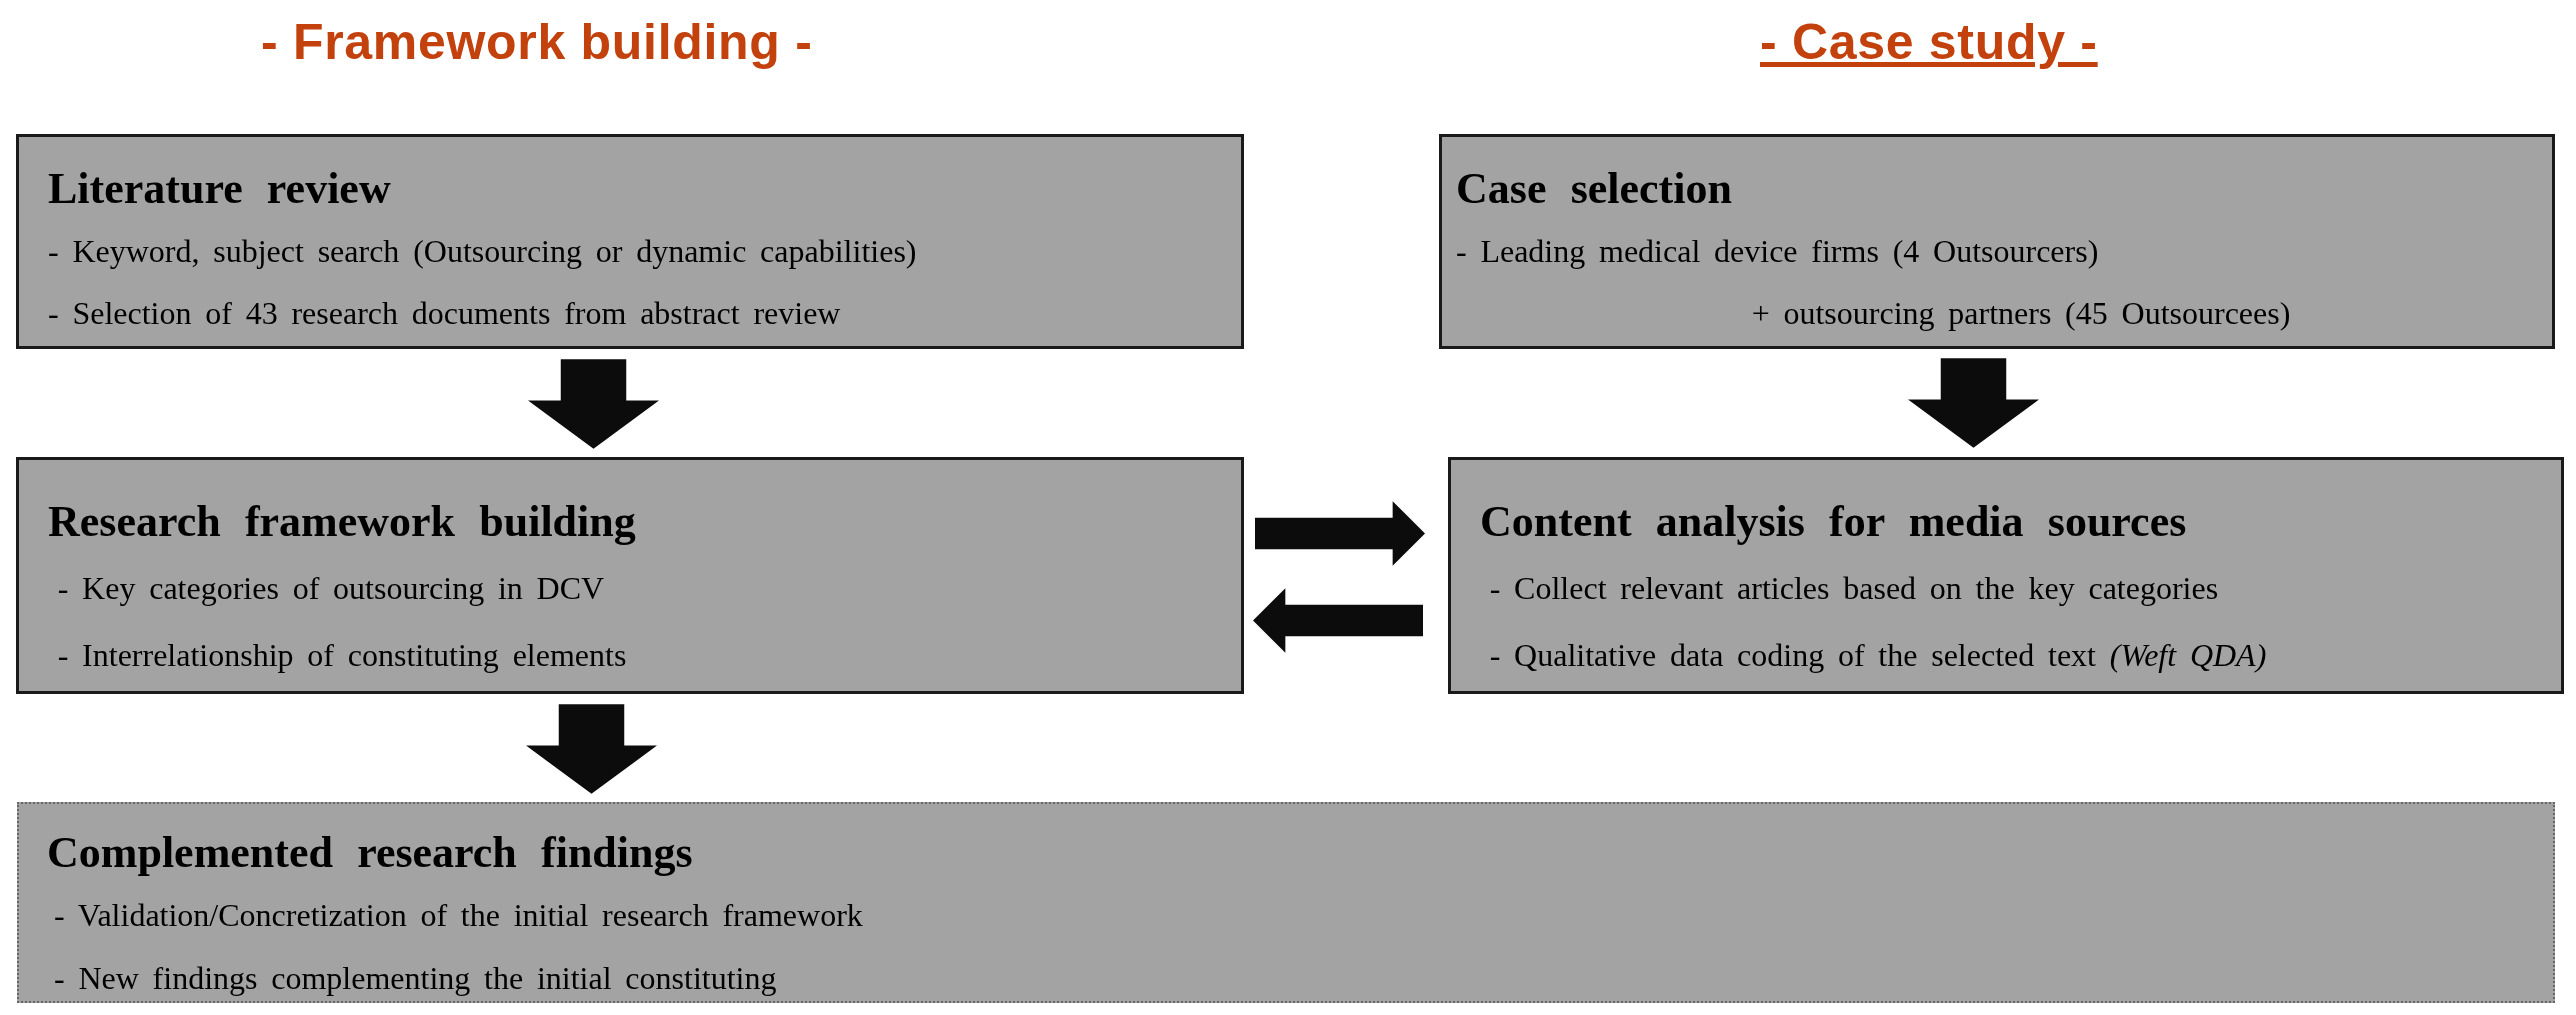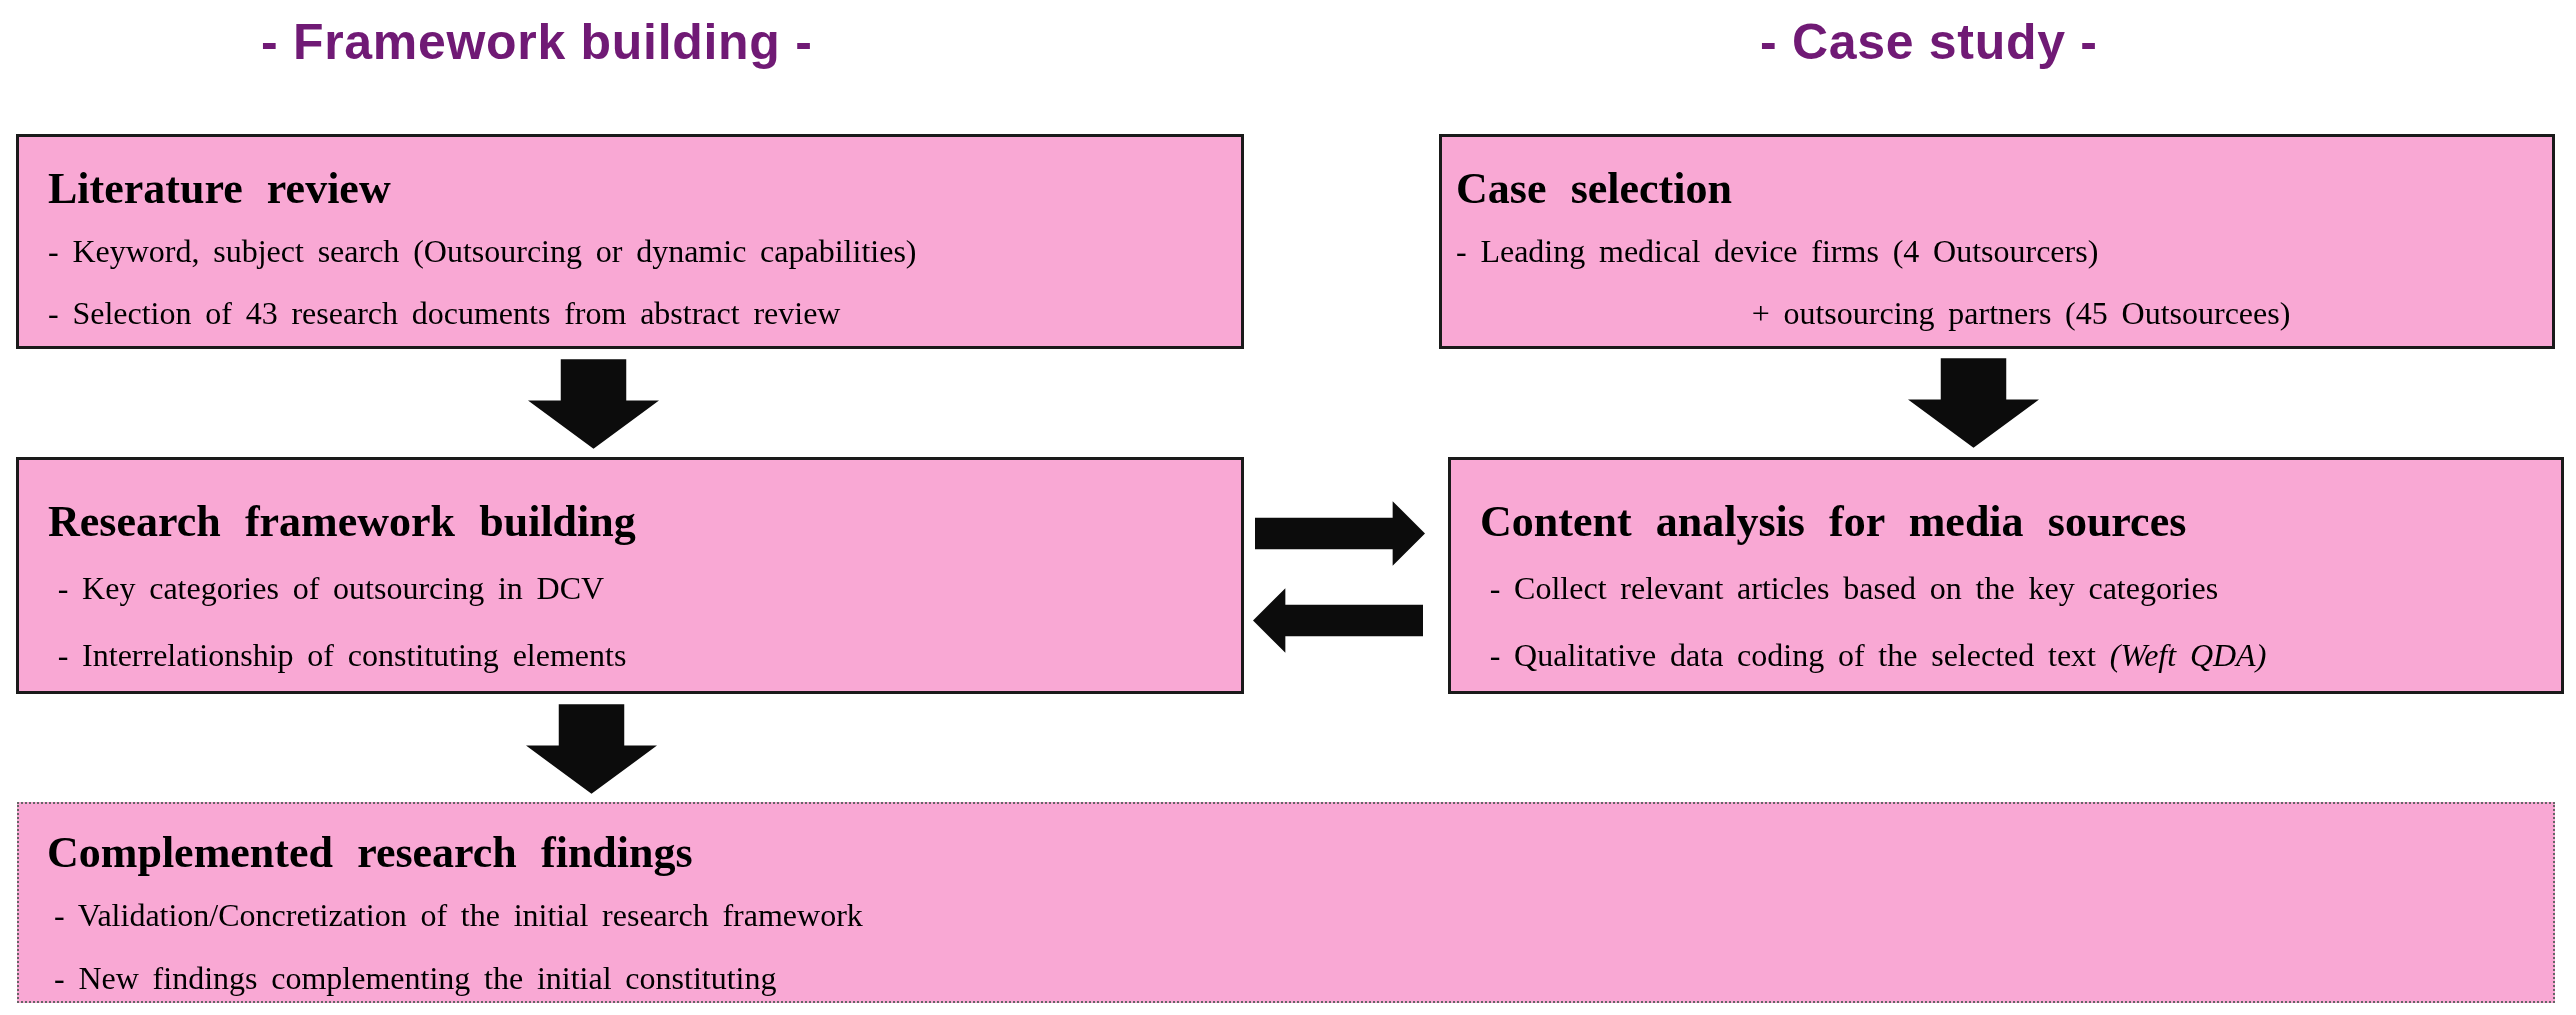--- a/index.html
+++ b/index.html
@@ -18,29 +18,29 @@
   }
   .col-header {
     position: absolute;
     top: 15px;
     font-family: "Liberation Sans", sans-serif;
     font-weight: bold;
     font-size: 50px;
     line-height: 55px;
     letter-spacing: 0.7px;
     white-space: nowrap;
-    color: #701a75;
+    color: #c2410c;
   }
   .col-header.left  { left: 261px; }
-  .col-header.right { left: 1760px; }
+  .col-header.right { left: 1760px; text-decoration: underline; }
 
   .box {
     position: absolute;
     box-sizing: border-box;
-    background: #f9a8d4;
+    background: #a3a3a3;
   }
   .box.solid  { border: 3.4px solid #1a1a1a; }
   .box.dotted { border: 2.1px dotted #666666; }
 
   .box-title {
     font-weight: bold;
     font-size: 44px;
     word-spacing: 0.30em;
     white-space: nowrap;
   }

